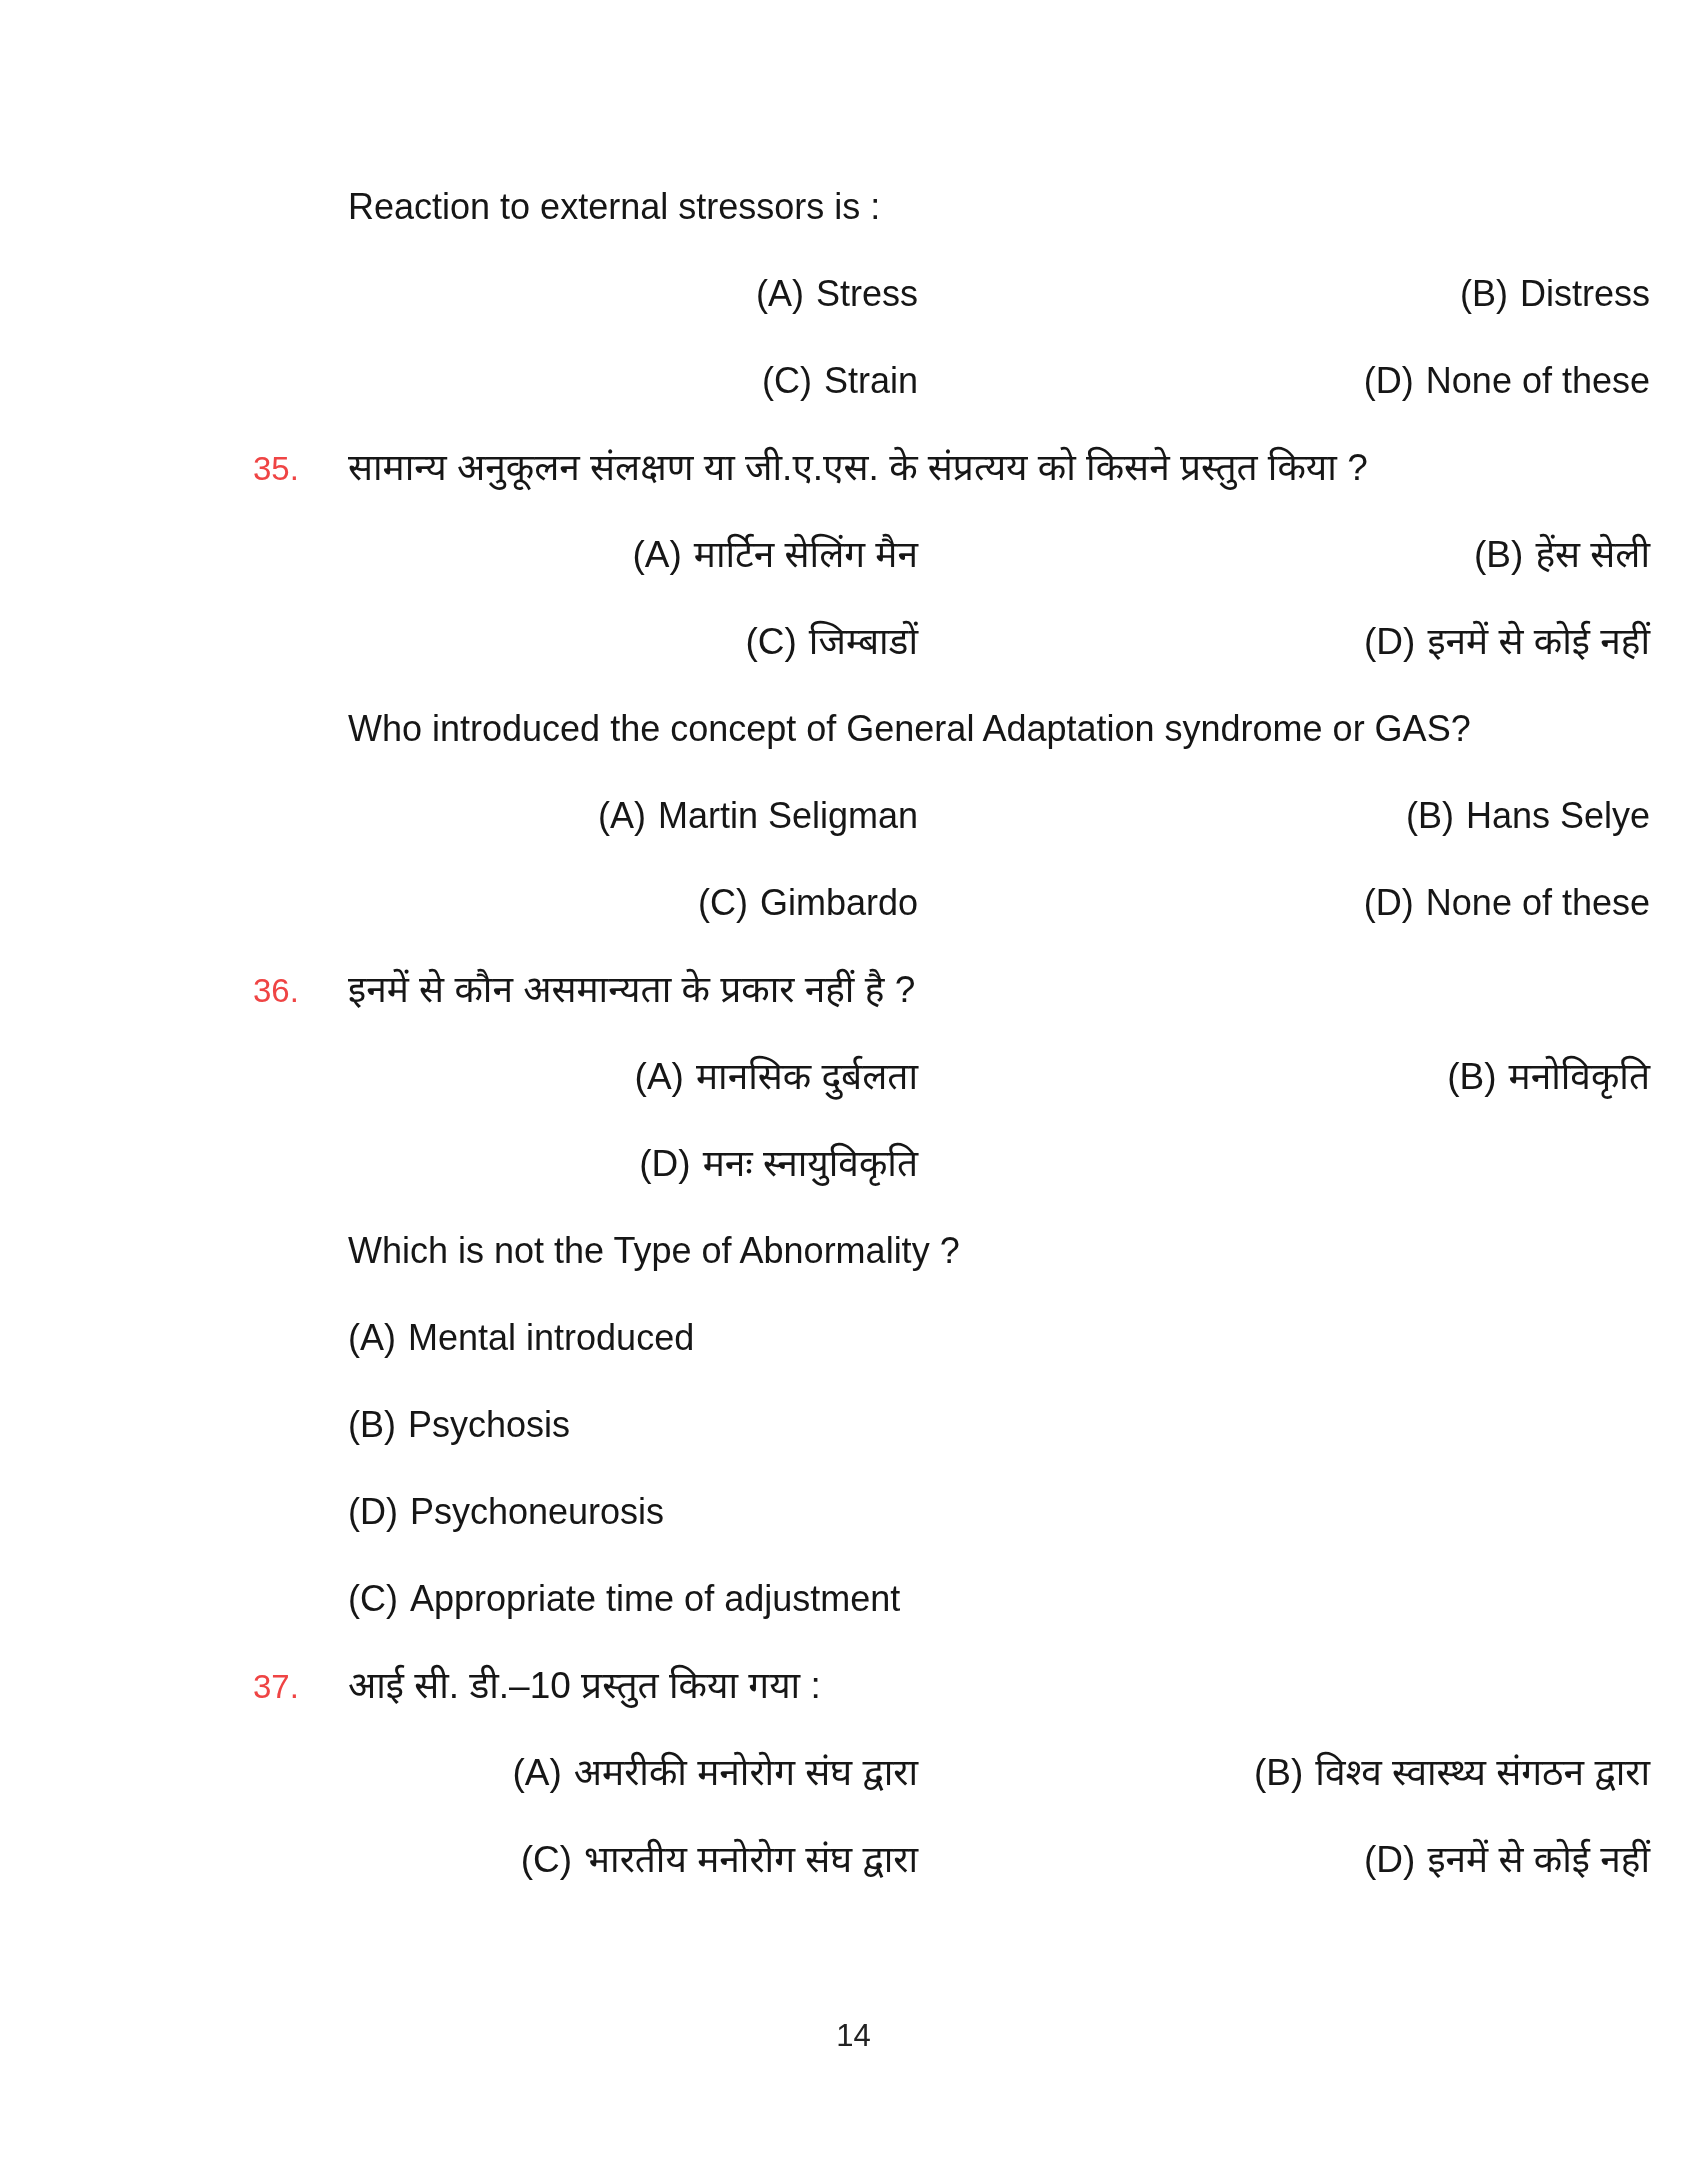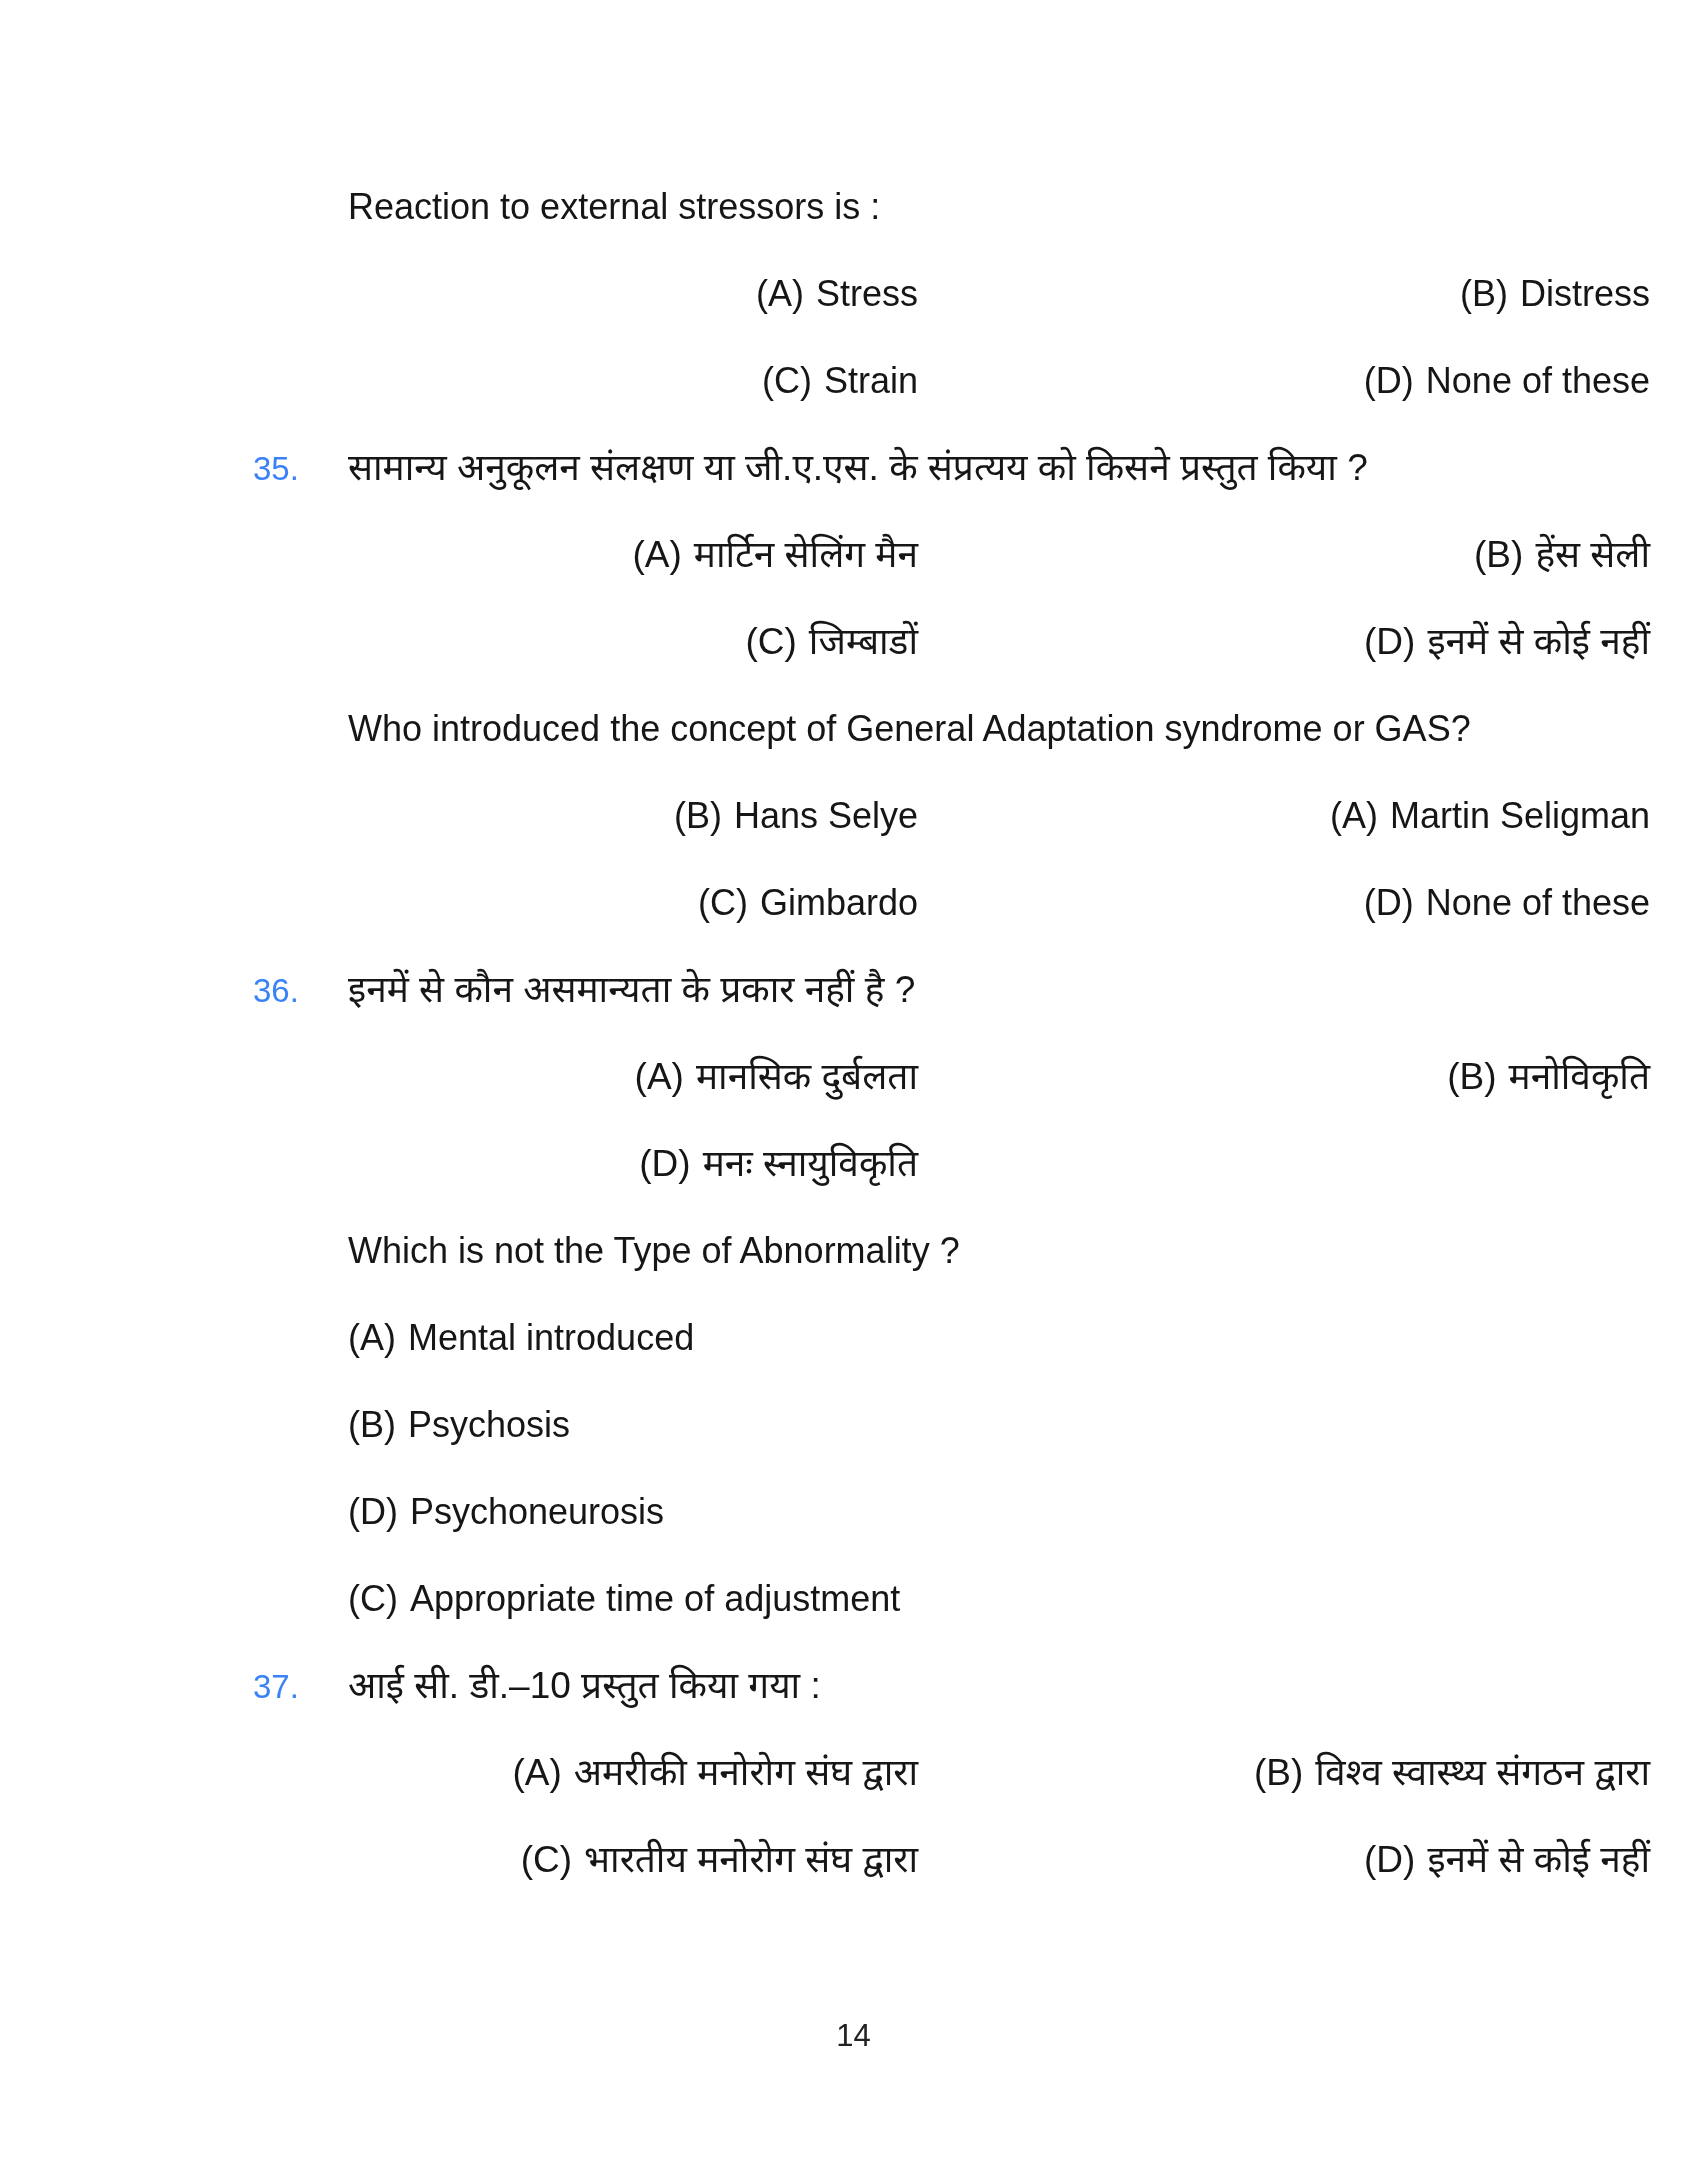--- a/index.html
+++ b/index.html
@@ -35,21 +35,21 @@
     text-align:right;
   }
   .opt{display:block;}
   .olabel{display:inline-block;}
   .otext{display:inline-block;margin-left:12px;}
   .qnum{
     position:absolute;
     left:-95px;
     top:3px;
     font-size:33px;
-    color:#3b82f6;
+    color:#ef4444;
   }
   .pagenum{
     position:absolute;
     top:2018px;
     left:0;
     width:100%;
     text-align:center;
     font-size:31px;
     color:#222222;
     padding-left:12px;
@@ -81,22 +81,22 @@
       <div class="row optrow">
         <span class="opt hi"><span class="olabel">(A)</span><span class="otext">मार्टिन सेलिंग मैन</span></span>
         <span class="opt hi"><span class="olabel">(B)</span><span class="otext">हेंस सेली</span></span>
       </div>
       <div class="row optrow">
         <span class="opt hi"><span class="olabel">(C)</span><span class="otext">जिम्बाडों</span></span>
         <span class="opt hi"><span class="olabel">(D)</span><span class="otext">इनमें से कोई नहीं</span></span>
       </div>
       <div class="row en">Who introduced the concept of General Adaptation syndrome or GAS?</div>
       <div class="row optrow">
+        <span class="opt en"><span class="olabel">(A)</span><span class="otext">Martin Seligman</span></span>
         <span class="opt en"><span class="olabel">(B)</span><span class="otext">Hans Selye</span></span>
-        <span class="opt en"><span class="olabel">(A)</span><span class="otext">Martin Seligman</span></span>
       </div>
       <div class="row optrow">
         <span class="opt en"><span class="olabel">(C)</span><span class="otext">Gimbardo</span></span>
         <span class="opt en"><span class="olabel">(D)</span><span class="otext">None of these</span></span>
       </div>
     </section>
 
     <section>
       <div class="row hi">
         <span class="qnum">36.</span>

